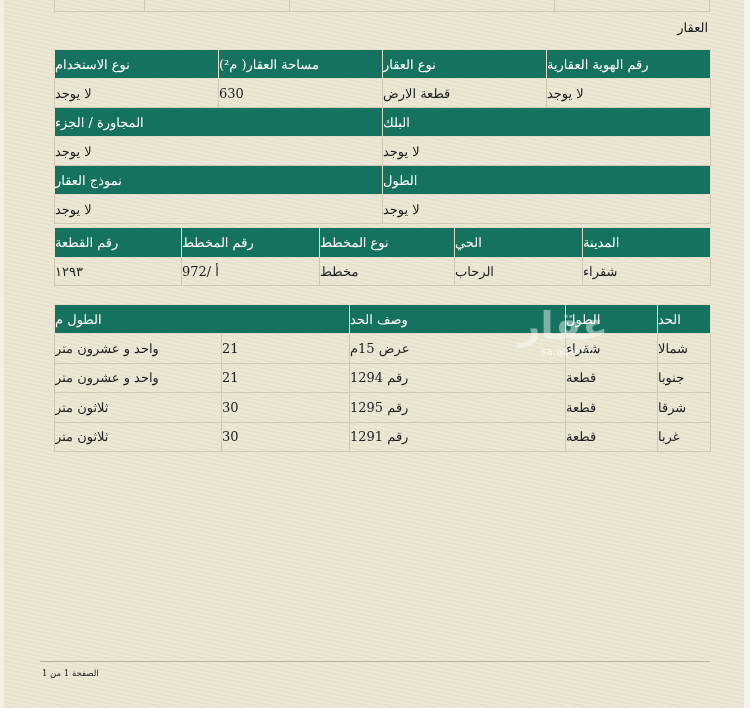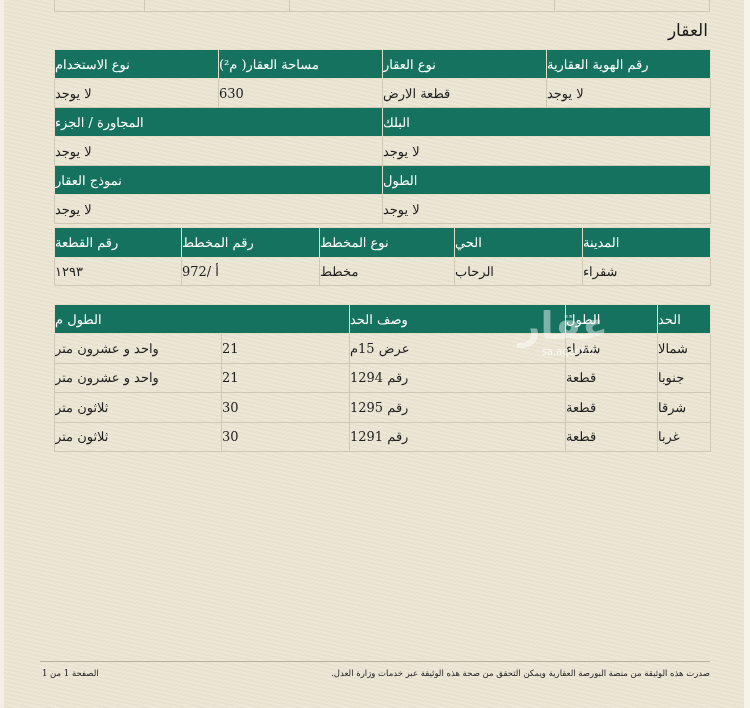--- a/index.html
+++ b/index.html
@@ -34,21 +34,21 @@
     border-color: #e3dcc6;
     font-size: 13px;
   }
   td { background: transparent; margin-left: 40px; }
 
   .top-partial { left: 54px; top: -20px; width: 655px; }
   .top-partial td { height: 31px; }
 
   .section-title {
     position: absolute; right: 42px; top: 20px;
-    font-size: 17px; direction: rtl; color: #1a1a1a;
+    font-size: 13px; direction: rtl; color: #1a1a1a;
   }
 
   .prop-table { left: 54px; top: 49px; width: 656px; }
   .prop-table th { height: 29px; }
   .prop-table td { height: 29px; }
 
   .loc-table { left: 54px; top: 227px; width: 656px; }
   .loc-table th { height: 30px; }
   .loc-table td { height: 28px; }
 
@@ -219,15 +219,14 @@
     </tr>
   </tbody>
     </table>
 
   <div class="watermark">
     <div class="wm-logo">عقار</div>
     <div class="wm-url">sa.aqar.fm</div>
   </div>
 
   <div class="footer-rule"></div>
-  <div class="footer-note">صدرت هذه الوثيقة من منصة البورصة العقارية ويمكن التحقق من صحة هذه الوثيقة عبر خدمات وزارة العدل.</div>
   <div class="footer-page">الصفحة 1 من 1</div>
 </div>
 
 </body></html>

